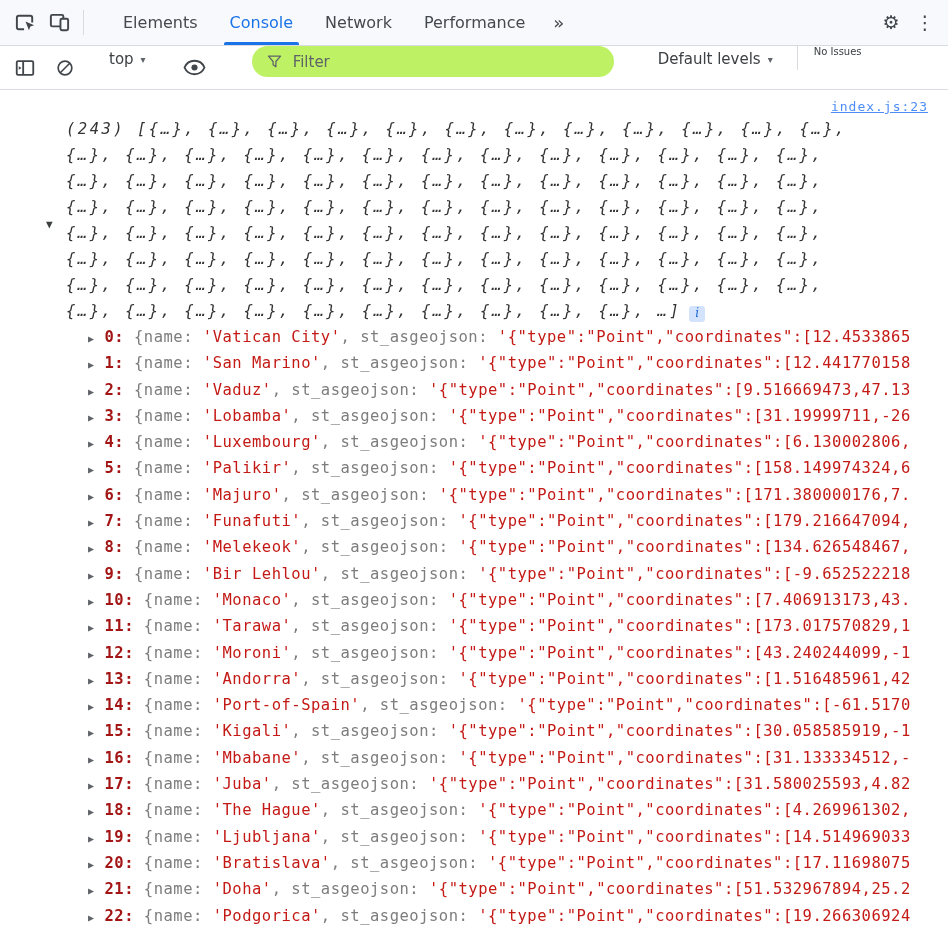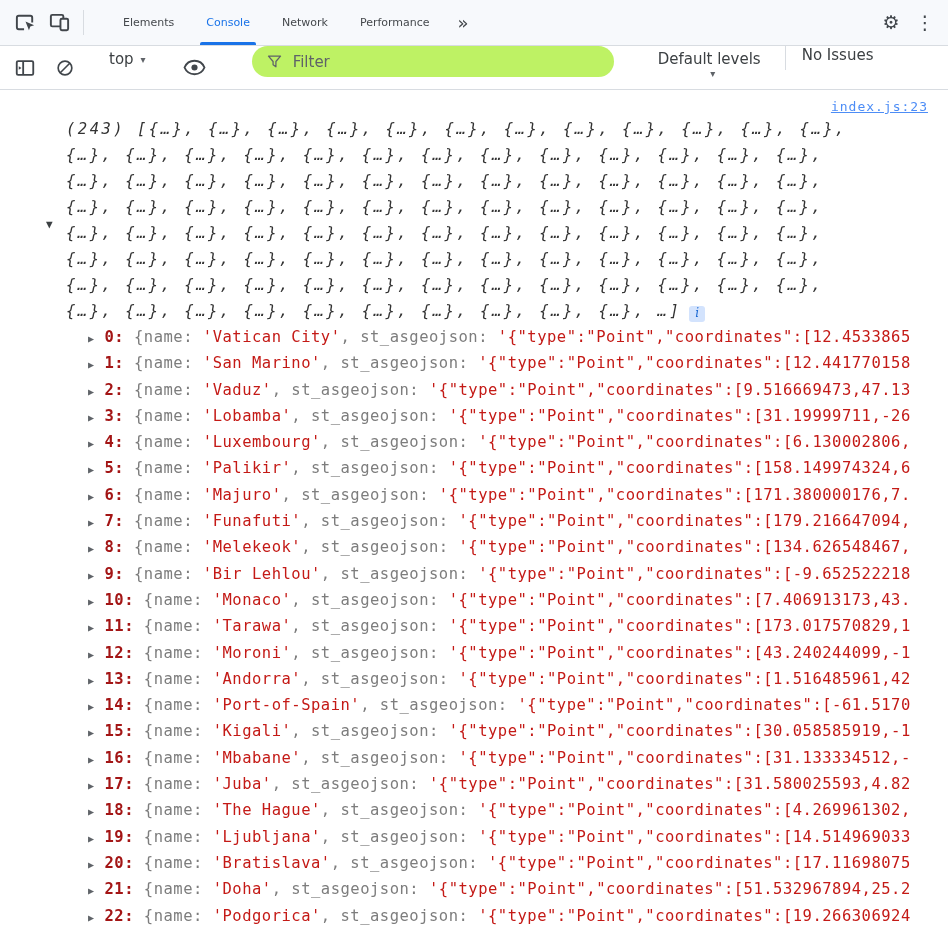--- a/index.html
+++ b/index.html
@@ -8,39 +8,39 @@
   }
   *{margin:0;padding:0;box-sizing:border-box;}
   html,body{width:948px;height:948px;}
   body{font-family:"DejaVu Sans",sans-serif;background:#fff;overflow:hidden;}
 
   
   .tabbar{height:46px;background:#f7f9fc;border-bottom:1px solid #d8dce1;display:flex;align-items:stretch;padding-left:8px;}
   .icon-btn{width:34px;height:34px;display:flex;align-items:center;justify-content:center;align-self:center;border-radius:4px;cursor:pointer;flex:none;}
   .vdivider{width:1px;background:#d8dce1;margin:10px 7px;flex:none;}
   .tabs{display:flex;align-items:stretch;margin-left:16px;}
-  .tab{display:flex;align-items:center;padding:0 16px;font-size:11px;color:#45494d;position:relative;cursor:pointer;white-space:nowrap;}
+  .tab{display:flex;align-items:center;padding:0 16px;font-size:16px;color:#45494d;position:relative;cursor:pointer;white-space:nowrap;}
   .tab.active{color:var(--accent);}
   .tab.active::after{content:"";position:absolute;bottom:0;left:10px;right:10px;height:3px;background:var(--accent);border-radius:2px 2px 0 0;}
   .more-tabs{font-size:18px;padding:0 12px;}
   .tabbar-right{margin-left:auto;display:flex;align-items:center;padding-right:6px;}
   .glyph-icon{font-size:19px;color:#41464b;line-height:1;}
 
   
   .console-toolbar{height:44px;background:#fff;border-bottom:1px solid #d8dce1;display:flex;align-items:flex-start;padding:0 28px 0 8px;}
   .console-toolbar .icon-btn{margin-right:6px;}
   .dropdown{display:flex;align-items:center;padding:4px 6px;cursor:pointer;white-space:nowrap;}
   .ct-label{font-size:15px;color:#3c4043;}
   .caret{font-size:10px;color:#5f6368;margin-left:7px;}
   .filter-pill{width:362px;height:31px;border-radius:16px;background:#bef264;display:flex;align-items:center;padding:0 14px;margin-left:34px;flex:none;}
   .filter-input{border:none;outline:none;background:transparent;font-size:15px;color:#202124;margin-left:10px;width:280px;font-family:inherit;}
   .filter-input::placeholder{color:#5f6368;}
-  .levels{margin-left:38px;flex-direction:column;}
+  .levels{margin-left:38px;}
   .toolbar-div{width:1px;height:24px;background:#d8dce1;margin:0 16px 0 18px;flex:none;}
-  .issues{font-size:15px;color:#3c4043;cursor:pointer;white-space:nowrap;}
+  .issues{font-size:10px;color:#3c4043;cursor:pointer;white-space:nowrap;}
 
   
   .console-output{position:relative;height:858px;overflow:hidden;font-family:"DejaVu Sans Mono",monospace;}
   .source-link{position:absolute;top:9px;right:20px;font-size:13px;letter-spacing:1px;color:var(--link-blue);text-decoration:underline;cursor:pointer;}
   .expander{position:absolute;left:46px;top:128px;font-size:11px;color:#3c4043;cursor:pointer;}
   .preview{padding:26px 80px 0 66px;font-size:15.5px;line-height:26px;font-style:italic;color:#333;letter-spacing:2.5px;}
   .info-badge{display:inline-block;width:16px;height:16px;line-height:15px;text-align:center;background:#d3e3fd;color:#1967d2;border-radius:3px;font-size:12px;font-style:italic;font-family:"DejaVu Serif",serif;margin-left:8px;letter-spacing:0;vertical-align:-1px;}
   .range-row{padding-left:66px;line-height:27px;font-size:15.5px;color:#202124;margin-top:4px;letter-spacing:0.5px;}
   .range-row .tri{font-size:11px;color:#3c4043;margin-right:10px;cursor:pointer;}
   .row{padding-left:88px;height:26.3px;line-height:26.3px;font-size:15.5px;white-space:nowrap;overflow:hidden;letter-spacing:0.5px;}

